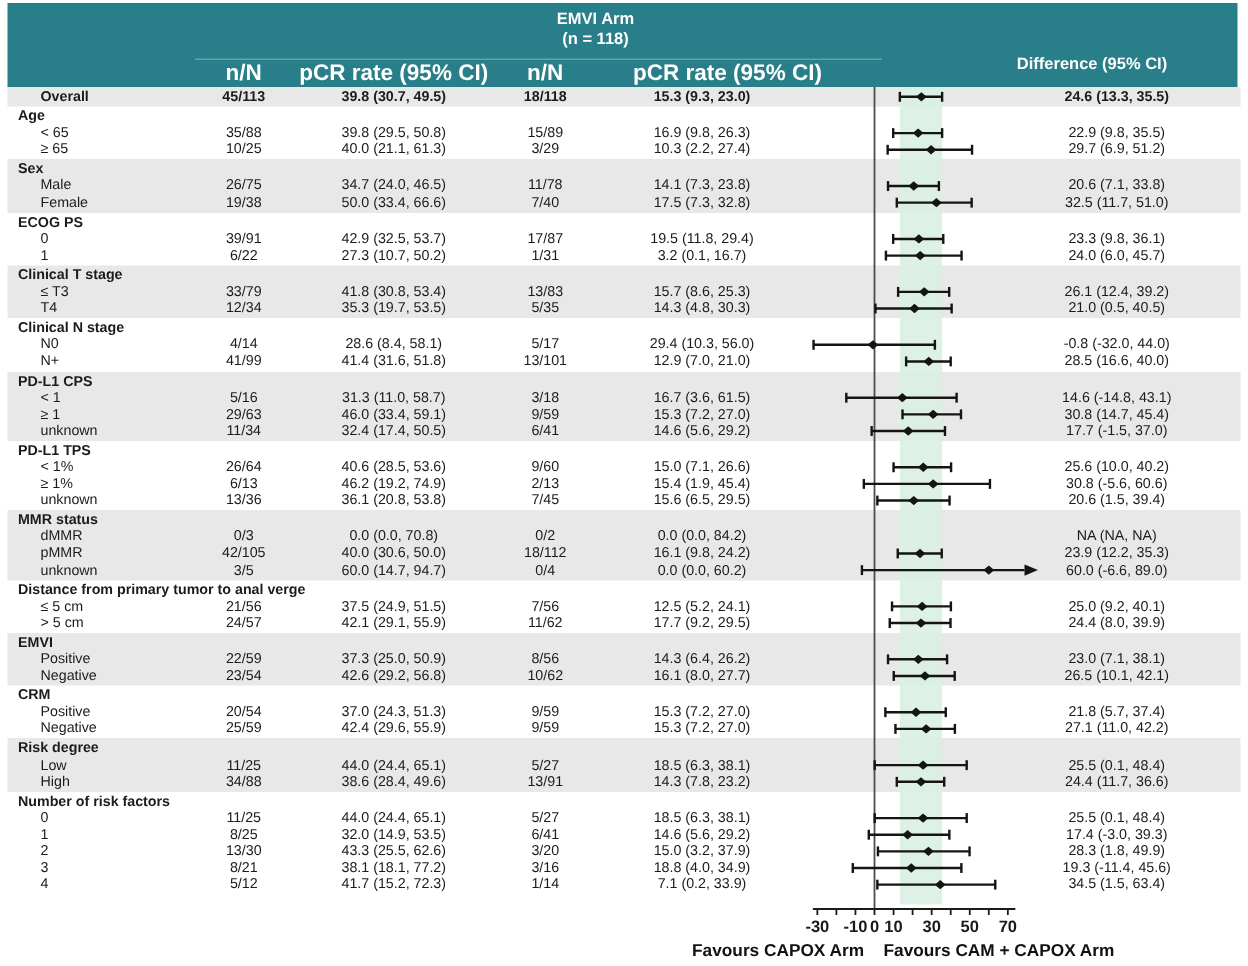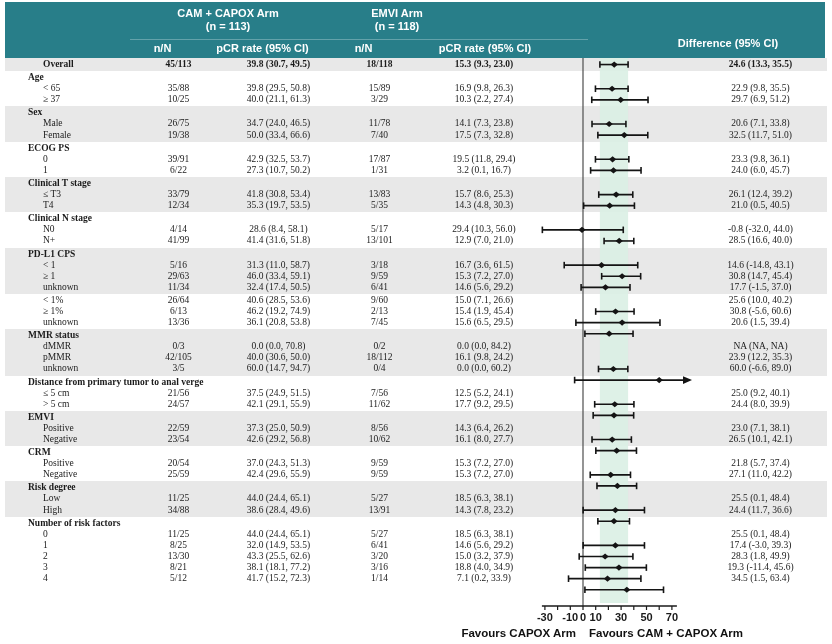--- a/index.html
+++ b/index.html
@@ -4,47 +4,43 @@
 <style>
   html,body{margin:0;padding:0;background:#ffffff;}
   .page{
     position:relative;width:832px;height:644px;background:#fff;overflow:hidden;
     font-family:"Liberation Sans",sans-serif;color:#1b1b1b;
   }
   
   .hdr{position:absolute;left:5px;top:2px;width:820px;height:56px;background:var(--teal,#287e89);color:#fff;}
   .hdr .hcell{position:absolute;text-align:center;font-weight:bold;}
   .arm-title{top:5px;font-size:11px;line-height:13px;}
-  .subhead{top:40px;font-size:11px;line-height:13px;}
+  .subhead{top:40px;font-size:15px;line-height:13px;}
   .diff-head{top:12px;font-size:11px;margin-top:23px;}
   .hdr-rule{position:absolute;left:125px;top:37px;width:458px;height:1px;background:rgba(255,255,255,0.28);}
   
   .tbody{position:absolute;left:5px;top:58px;width:822px;}
-  .group{padding:1px 16px;font-family:Liberation Serif, serif;}
+  .group{padding:1px 0;}
   .group.shade{background:var(--stripe,#e8e8e8);}
   .group.bold{font-weight:bold;}
   .ghead{height:11.1px;line-height:11.4px;font-size:9.5px;font-weight:bold;padding-left:7px;white-space:nowrap;}
   .row{display:grid;grid-template-columns:125px 65px 135px 67px 142px 160px 91px 37px;height:11.1px;line-height:11.4px;font-size:9.5px;white-space:nowrap;}
   .c{overflow:visible;}
   .c-label{padding-left:22px;}
   .c-n1,.c-pcr1,.c-n2,.c-pcr2,.c-diff{text-align:center;}
   
   .overlay{position:absolute;left:0;top:0;pointer-events:none;}
   svg text{font-family:"Liberation Sans",sans-serif;}
 </style>
 </head>
 <body>
 
 <div class="page" id="page">
 
   <div class="hdr">
-    <div class="hcell arm-title" style="left:123px;width:200px;">
-      <div>CAM + CAPOX Arm</div>
-      <div>(n = 113)</div>
-    </div>
     <div class="hcell arm-title" style="left:322px;width:140px;">
       <div>EMVI Arm</div>
       <div>(n = 118)</div>
     </div>
     <div class="hdr-rule"></div>
     <div class="hcell subhead" style="left:125px;width:65px;">n/N</div>
     <div class="hcell subhead" style="left:190px;width:135px;">pCR rate (95% CI)</div>
     <div class="hcell subhead" style="left:325px;width:67px;">n/N</div>
     <div class="hcell subhead" style="left:415px;width:130px;">pCR rate (95% CI)</div>
     <div class="hcell diff-head" style="left:643px;width:160px;">Difference (95% CI)</div>
@@ -67,21 +63,21 @@
         <div class="row">
           <div class="c c-label">&lt; 65</div>
           <div class="c c-n1">35/88</div>
           <div class="c c-pcr1">39.8 (29.5, 50.8)</div>
           <div class="c c-n2">15/89</div>
           <div class="c c-pcr2">16.9 (9.8, 26.3)</div>
           <div class="c c-plot"></div>
           <div class="c c-diff">22.9 (9.8, 35.5)</div>
         </div>
         <div class="row">
-          <div class="c c-label">≥ 37</div>
+          <div class="c c-label">≥ 65</div>
           <div class="c c-n1">10/25</div>
           <div class="c c-pcr1">40.0 (21.1, 61.3)</div>
           <div class="c c-n2">3/29</div>
           <div class="c c-pcr2">10.3 (2.2, 27.4)</div>
           <div class="c c-plot"></div>
           <div class="c c-diff">29.7 (6.9, 51.2)</div>
         </div>
       </div>
       <div class="group shade">
         <div class="ghead">Sex</div>
@@ -191,20 +187,21 @@
           <div class="c c-label">unknown</div>
           <div class="c c-n1">11/34</div>
           <div class="c c-pcr1">32.4 (17.4, 50.5)</div>
           <div class="c c-n2">6/41</div>
           <div class="c c-pcr2">14.6 (5.6, 29.2)</div>
           <div class="c c-plot"></div>
           <div class="c c-diff">17.7 (-1.5, 37.0)</div>
         </div>
       </div>
       <div class="group">
+        <div class="ghead">PD-L1 TPS</div>
         <div class="row">
           <div class="c c-label">&lt; 1%</div>
           <div class="c c-n1">26/64</div>
           <div class="c c-pcr1">40.6 (28.5, 53.6)</div>
           <div class="c c-n2">9/60</div>
           <div class="c c-pcr2">15.0 (7.1, 26.6)</div>
           <div class="c c-plot"></div>
           <div class="c c-diff">25.6 (10.0, 40.2)</div>
         </div>
         <div class="row">

